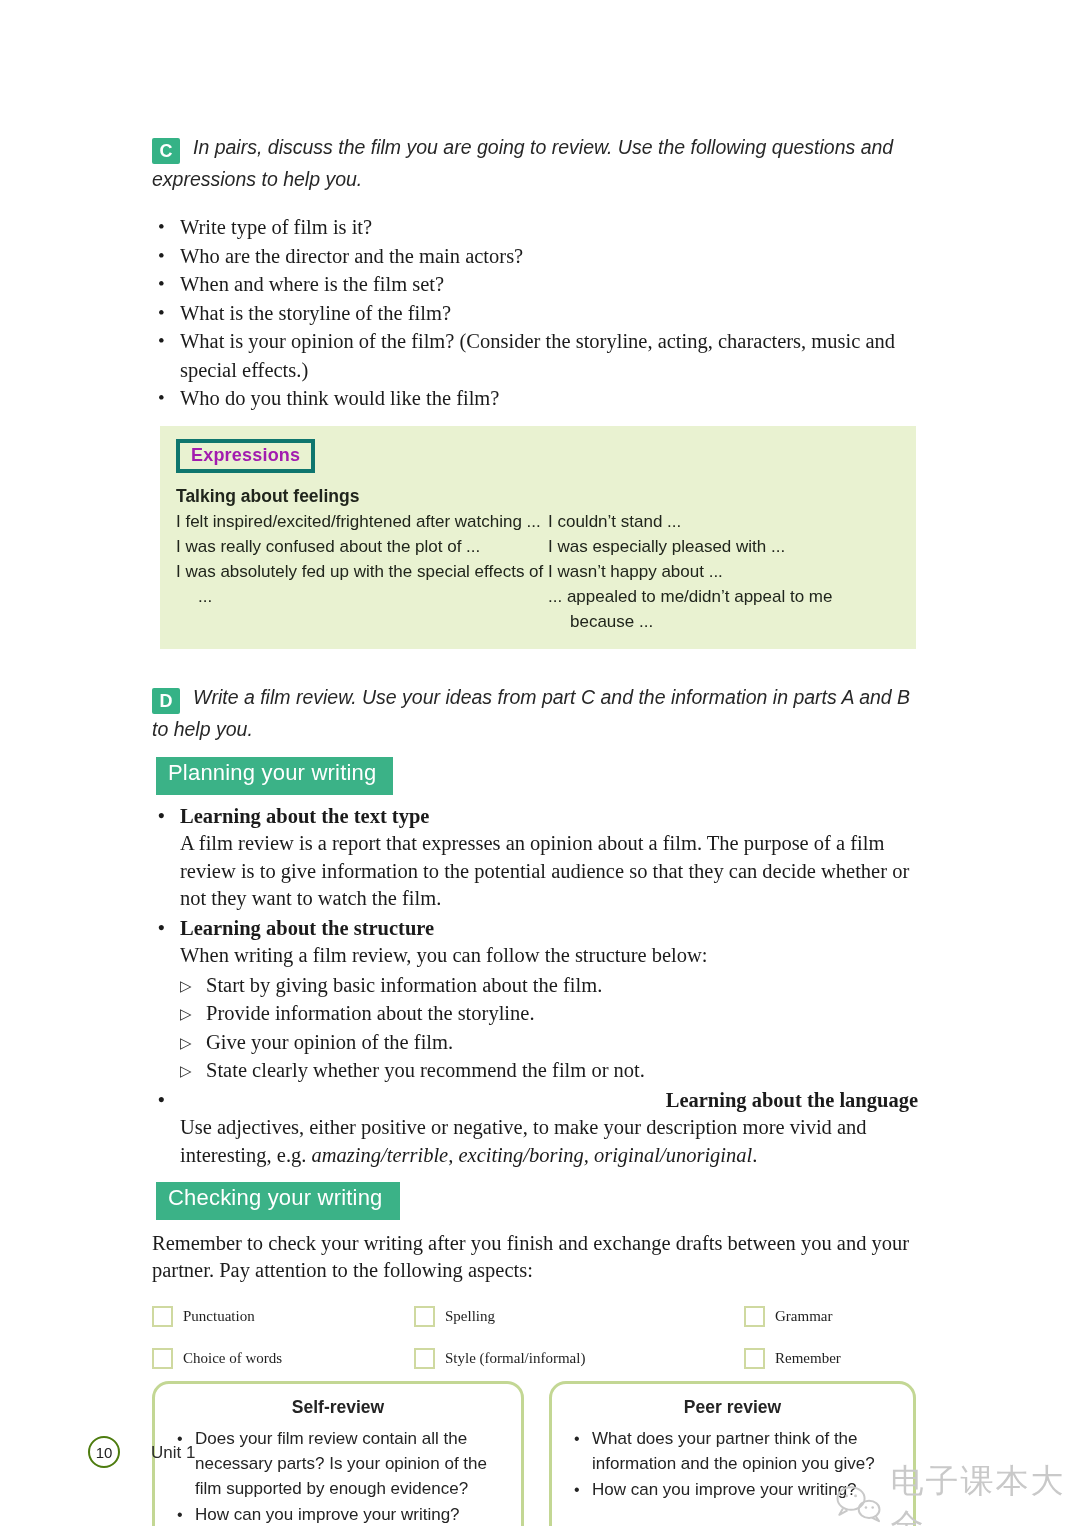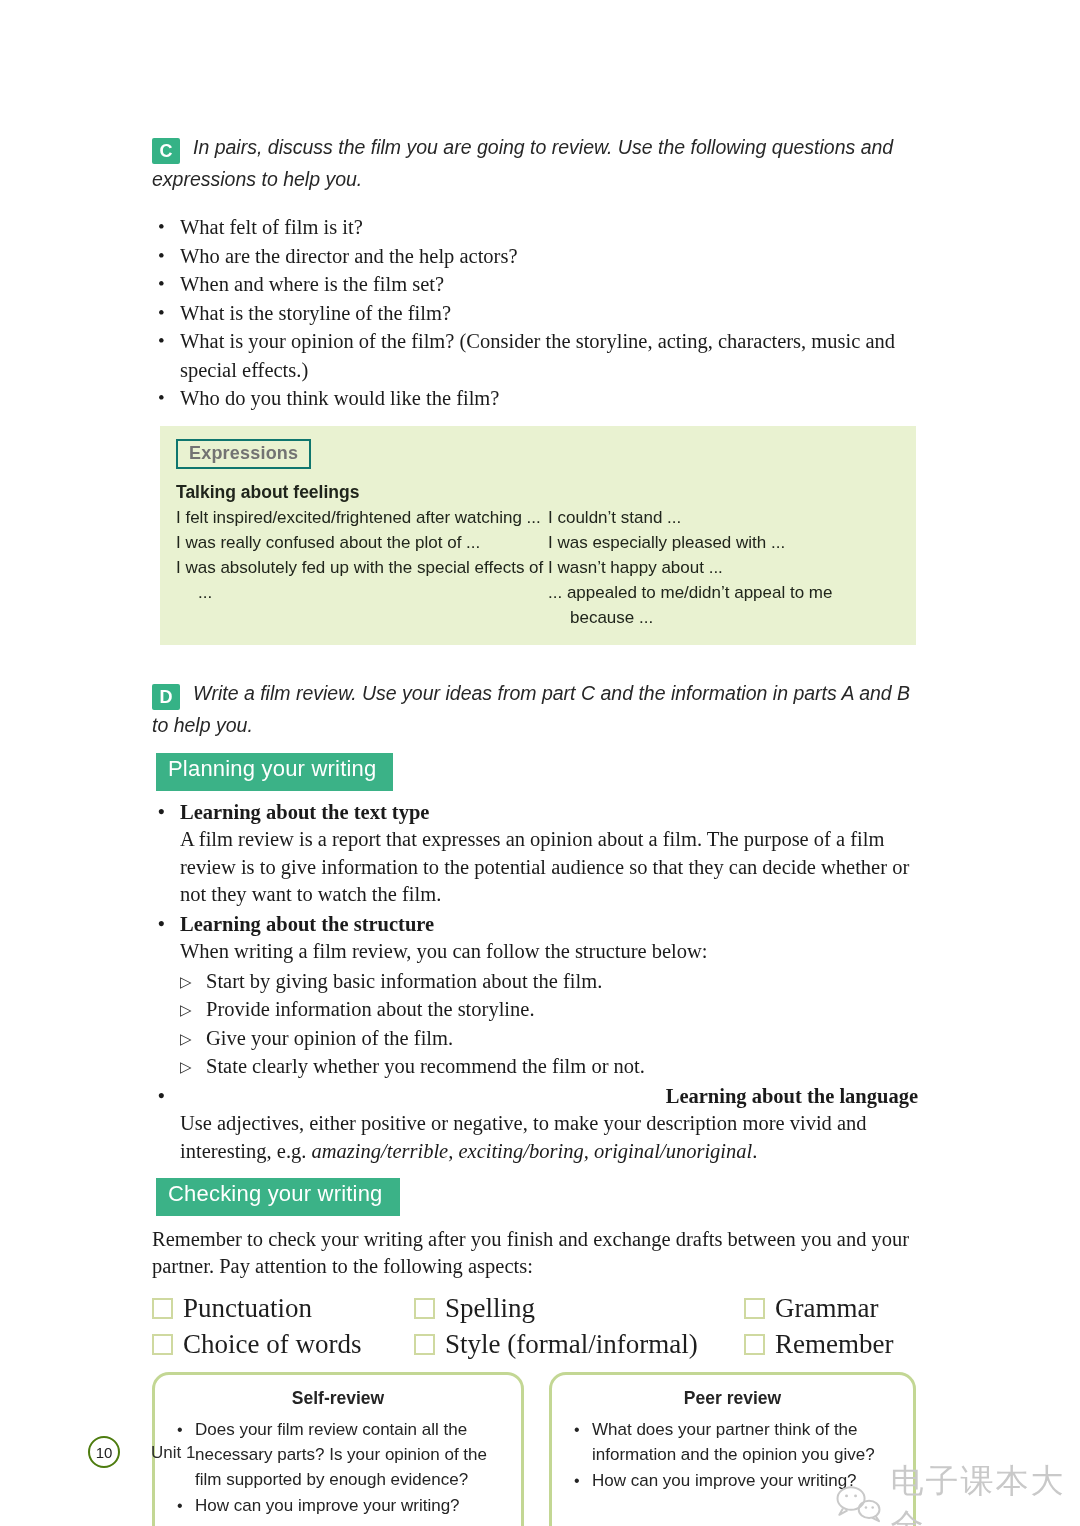--- a/index.html
+++ b/index.html
@@ -31,22 +31,22 @@
     content:"\2022"; position:absolute; left:6px; top:0; font-size:19px; color:#1b1b1b;
   }
 
   
   .expr-panel {
     margin:13px 0 0 8px; width:756px; box-sizing:border-box;
     background:#e9f2d1; padding:13px 18px 15px 16px;
     font-family:"Liberation Sans", sans-serif; color:#20251c;
   }
   .expr-label {
-    display:inline-block; border:2px solid #0f766e; background:#e9f2d1;
-    padding:2px 11px 3px; font-weight:bold; font-size:18px; color:#737373;
+    display:inline-block; border:4px solid #0f766e; background:#e9f2d1;
+    padding:2px 11px 3px; font-weight:bold; font-size:18px; color:#a21caf;
     letter-spacing:.2px;
   }
   .expr-heading { font-weight:bold; font-size:17.5px; margin-top:11px; line-height:24px; }
   .expr-cols { display:flex; margin-top:1px; }
   .expr-col-left { width:372px; }
   .expr-col-right { flex:1; }
   .expr-item { font-size:17px; line-height:25px; padding-left:22px; text-indent:-22px; }
 
   
   .green-header {
@@ -63,22 +63,22 @@
     position:relative; padding-left:26px; font-size:20.5px; line-height:28.5px; color:#1b1b1b;
   }
   ul.steps > li::before {
     content:"\25B7"; position:absolute; left:0; top:1px; font-size:15px; color:#2a2a2a;
   }
   .ital { font-style:italic; }
 
   
   .check-intro { font-size:20.5px; line-height:27px; margin-top:3px; color:#1b1b1b; }
   .aspect-grid {
-    display:grid; grid-template-columns:262px 330px 1fr; row-gap:5px;
-    margin-top:13px; font-size:27px;
+    display:grid; grid-template-columns:262px 330px 1fr; row-gap:21px;
+    margin-top:22px; font-size:15px;
   }
   .aspect { display:flex; align-items:center; }
   .cb {
     width:21px; height:21px; box-sizing:border-box; border:2px solid #cfd9a0;
     background:#ffffff; margin-right:10px; flex:0 0 auto;
   }
 
   
   .review-row { display:flex; margin-top:12px; }
   .review-box {
@@ -117,22 +117,22 @@
 </style>
 </head>
 <body>
 
 <div class="page">
   <div class="content">
 
     <p class="instruction"><span class="badge">C</span><span>In pairs, discuss the film you are going to review. Use the following questions and expressions to help you.</span></p>
 
     <ul class="dotlist">
-      <li>What felt of film is it?</li>
-      <li>Who are the director and the help actors?</li>
+      <li>Write type of film is it?</li>
+      <li>Who are the director and the main actors?</li>
       <li>When and where is the film set?</li>
       <li>What is the storyline of the film?</li>
       <li>What is your opinion of the film? (Consider the storyline, acting, characters, music and special effects.)</li>
       <li>Who do you think would like the film?</li>
     </ul>
 
     <div class="expr-panel">
       <span class="expr-label">Expressions</span>
       <div class="expr-heading">Talking about feelings</div>
       <div class="expr-cols">

